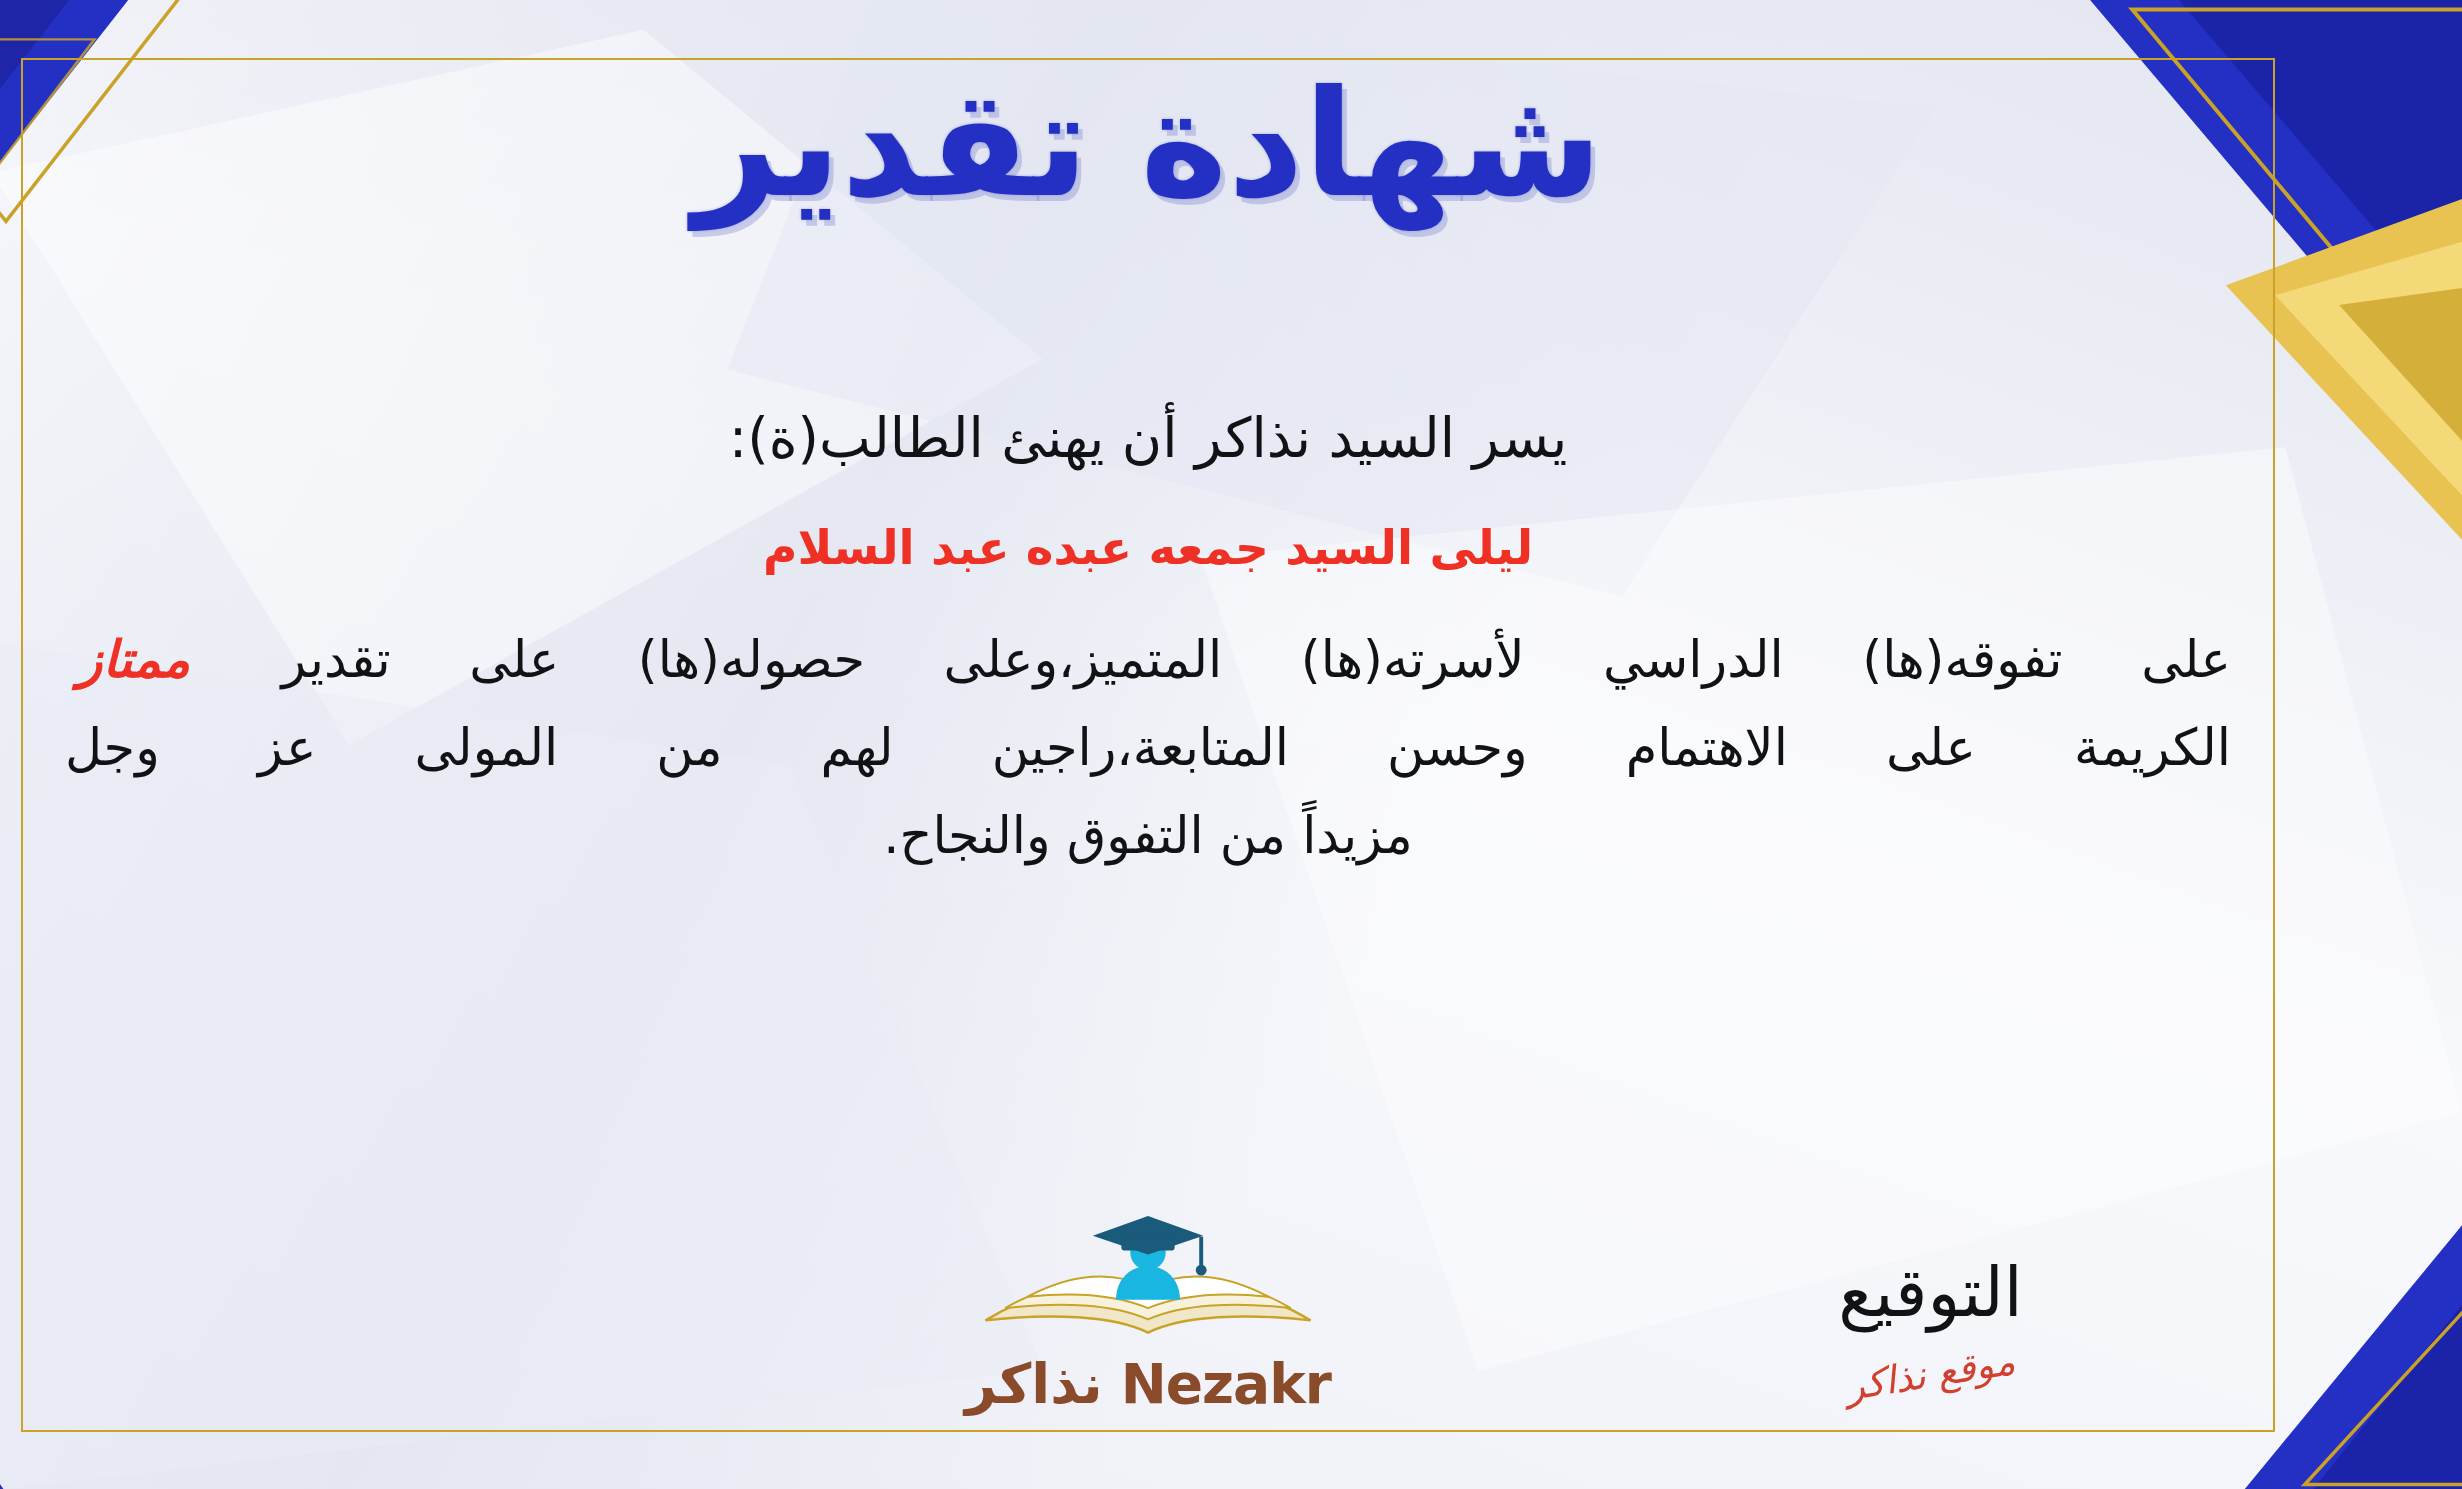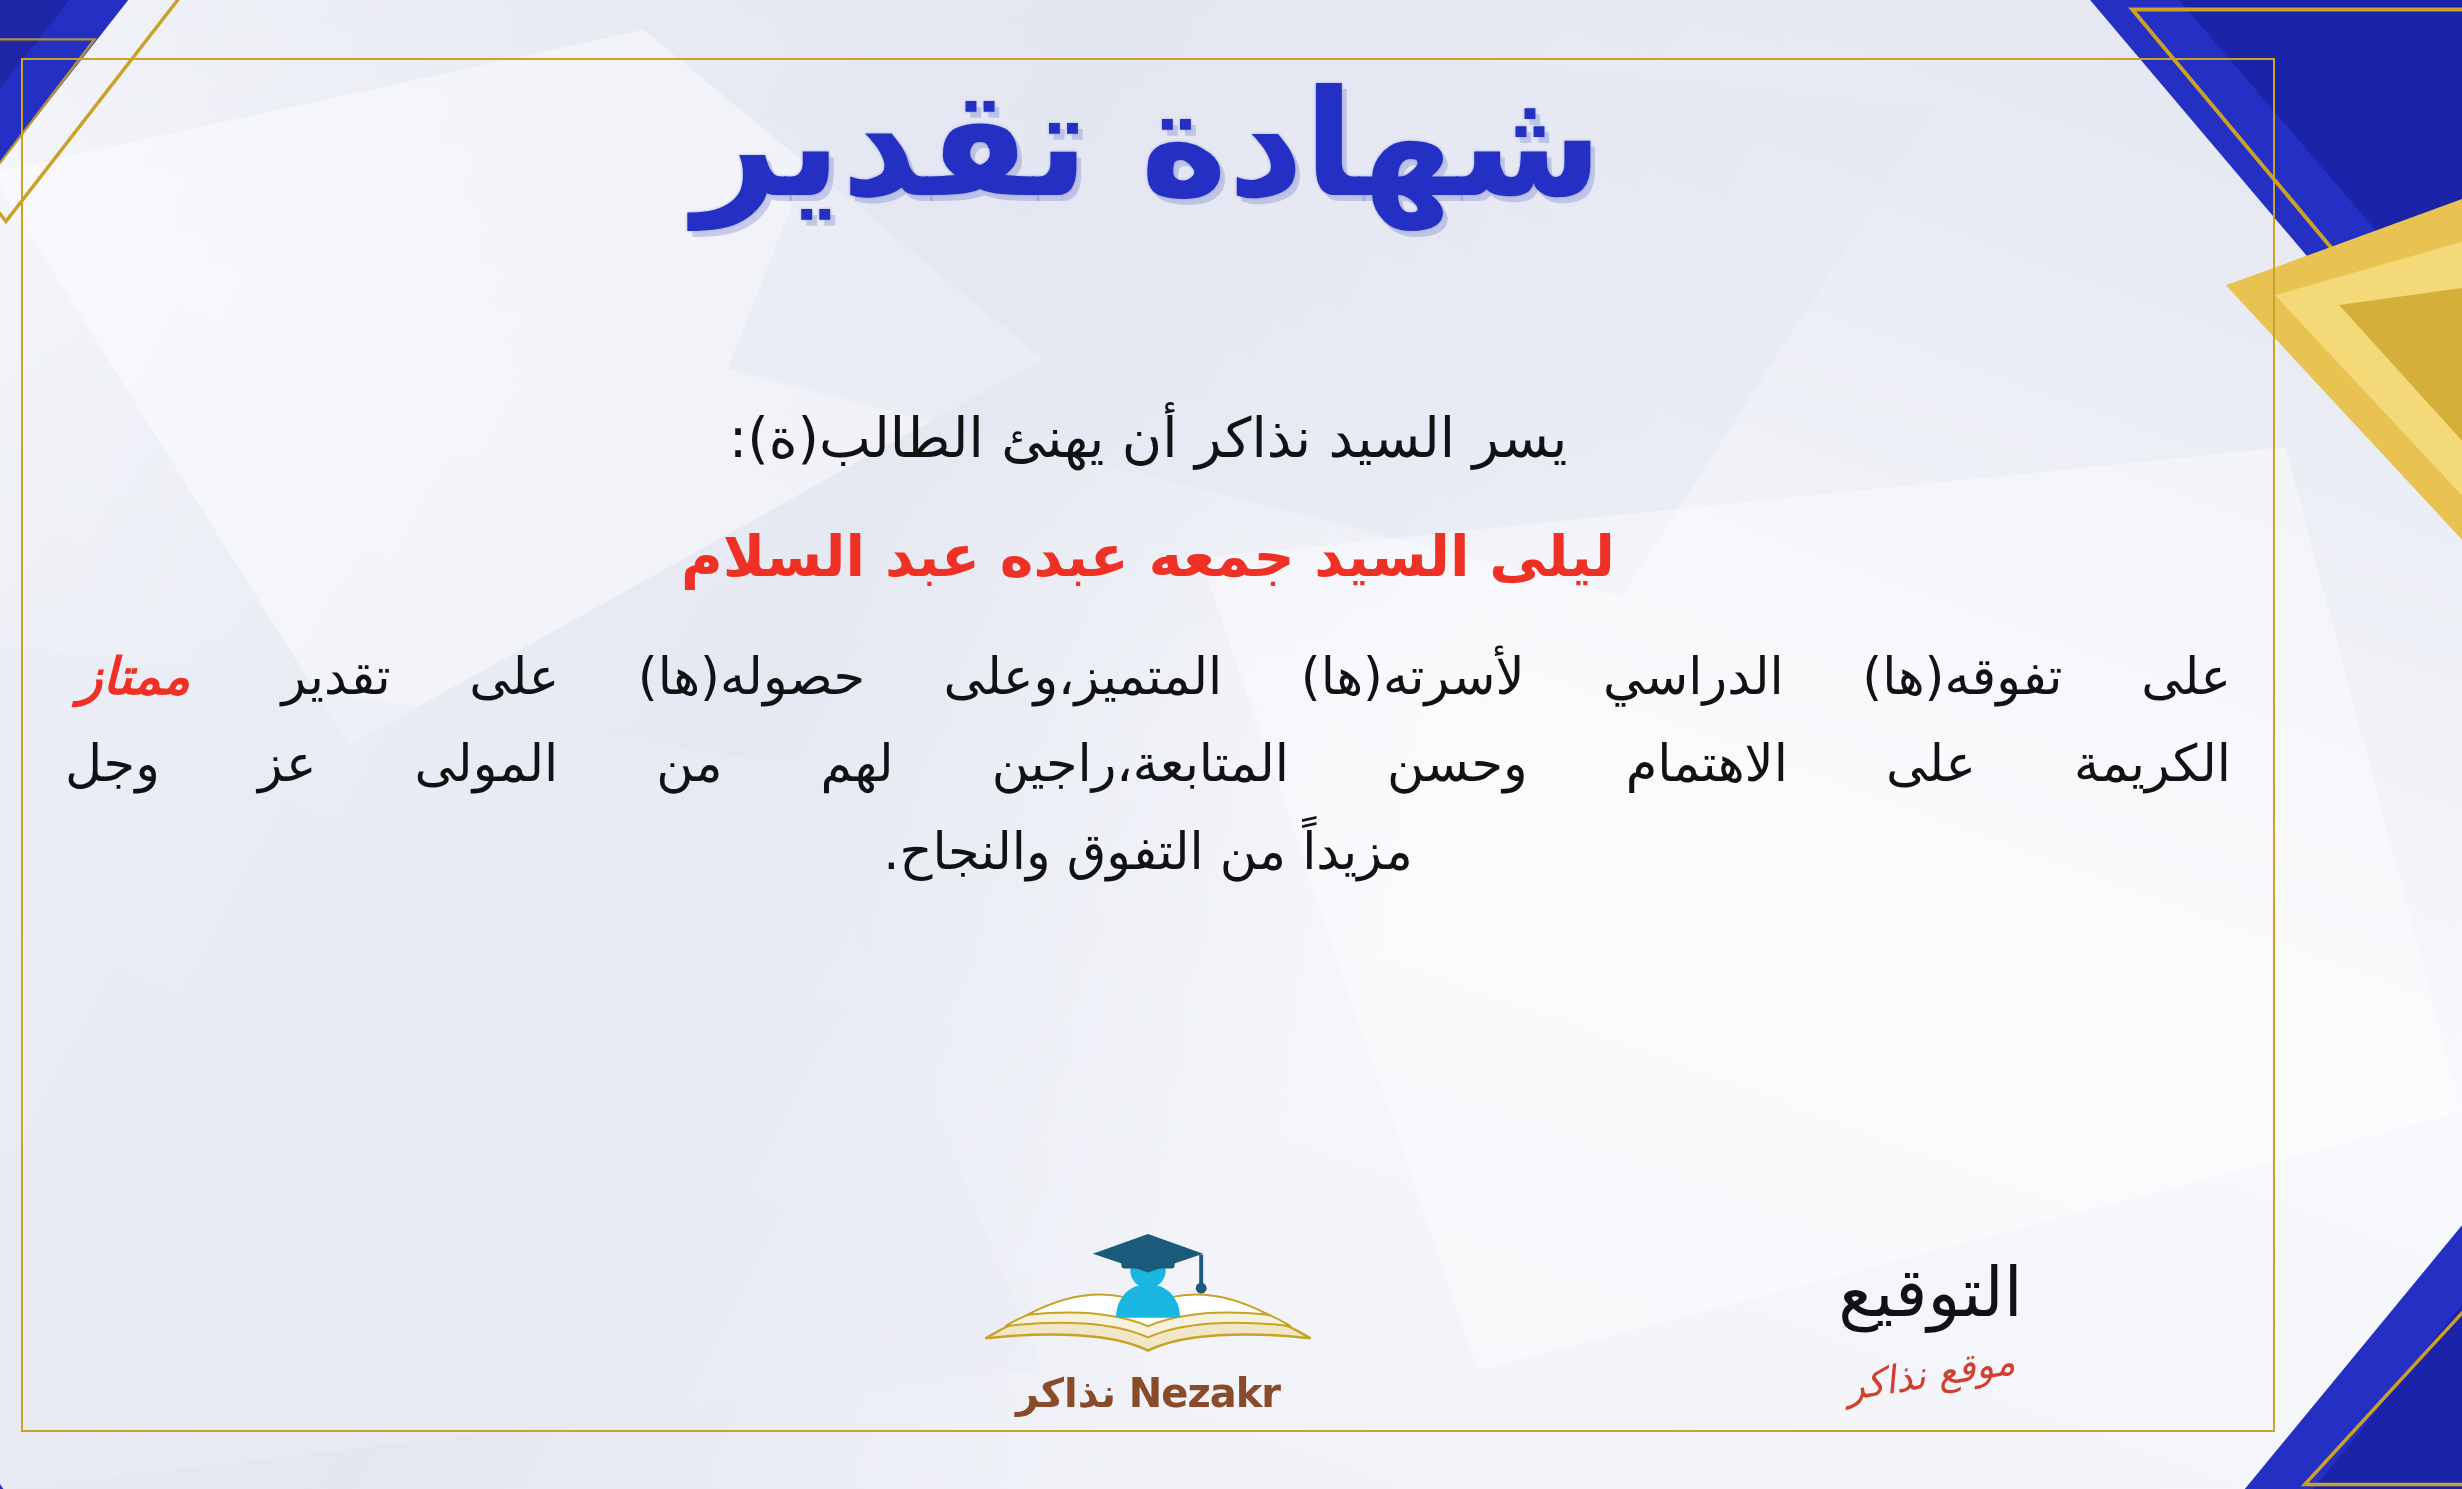--- a/index.html
+++ b/index.html
@@ -89,21 +89,21 @@
     top: 394px;
     text-align: center;
     color: #111214;
     font-size: 53px;
     line-height: 1.62;
   }
   .line { margin: 0 0 4.9px 0; }
   .line.greet { font-size: 55px; margin-bottom: 26.6px; }
   .student-name {
     color: #ee3124;
-    font-size: 57px;
+    font-size: 47px;
     font-weight: bold;
     margin-bottom: 30.5px;
     display: block;
   }
   .para { font-size: 51px; line-height: 1.72; }
   .hl-red { color: #ee3124; font-weight: bold; }
   .hl-red.grade { padding: 0 12.8px; font-style: italic; }
   .hl-red.stage { padding: 0 9.8px; }
   .hl-red.total { padding: 0 9.8px; letter-spacing: 1px; }
   .justify-line {
@@ -137,21 +137,21 @@
   
   .logo {
     position: absolute;
     left: 50%;
     transform: translateX(-50%);
     bottom: 74px;
     width: 404px;
     text-align: center;
   }
   .logo-word {
-    font-size: 40px;
+    font-size: 55px;
     font-weight: bold;
     color: #8a4b2a;
     letter-spacing: -1px;
     margin-top: -4.9px;
   }
 </style>
 </head>
 <body>
 
 <div class="certificate">

